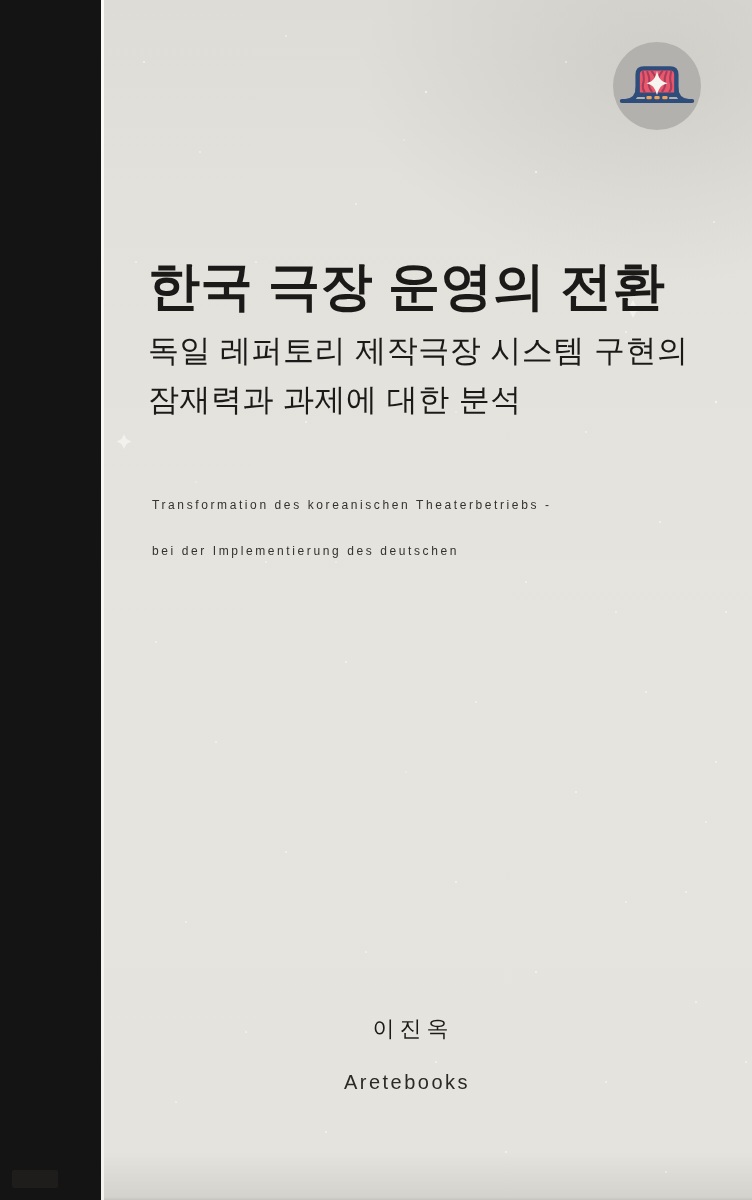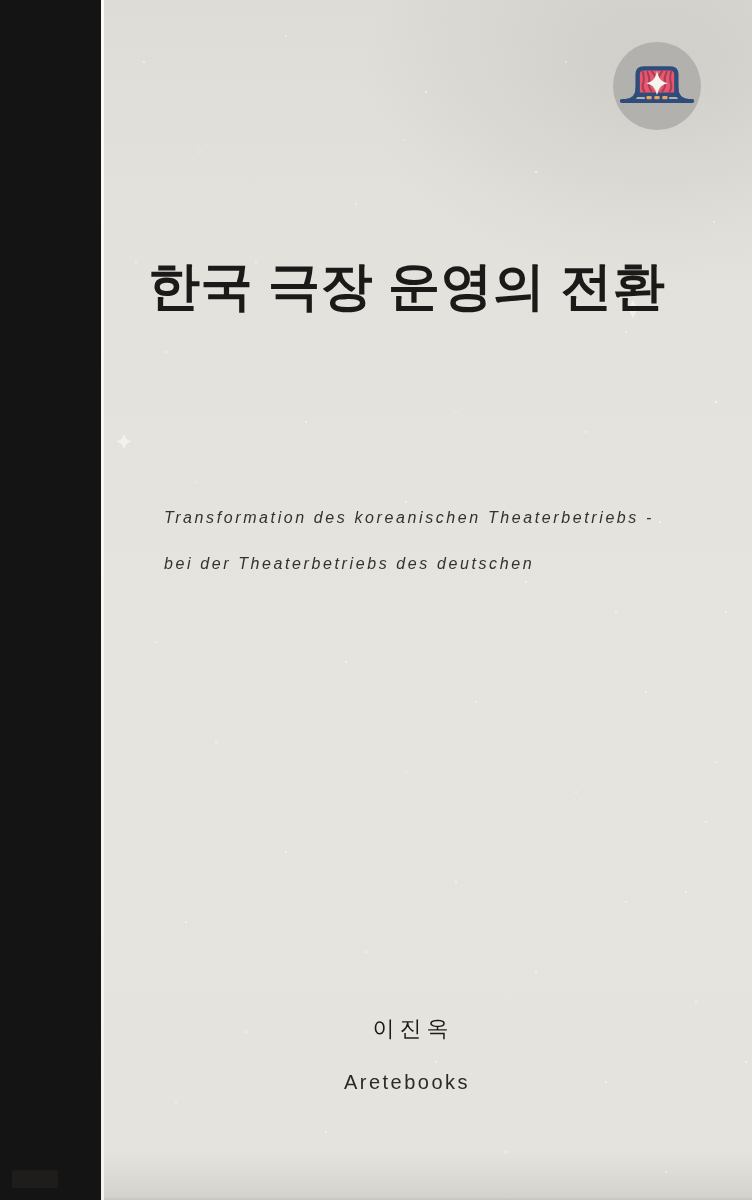--- a/index.html
+++ b/index.html
@@ -80,28 +80,27 @@
     font-size: 31px;
     font-weight: 500;
     line-height: 49px;
     letter-spacing: 0.5px;
     color: var(--ink, #1b1a18);
     white-space: nowrap;
   }
   .translated {
     position: absolute;
     left: 44px; top: 490px;
-    margin: 16px;
-    font-size: 16px;
+    margin: 4px;
+    font-size: 12px;
     font-weight: 400;
     line-height: 23px;
     letter-spacing: 2.6px;
     color: var(--muted_ink, #33322e);
     white-space: nowrap;
-    font-style: italic;
   }
   .author {
     position: absolute;
     left: 0; top: 1014px;
     width: 603px;
     text-align: center;
     font-size: 22px;
     font-weight: 500;
     letter-spacing: 5px;
     padding-left: 15px;
@@ -219,21 +218,22 @@
         <g stroke="#2e4d7b" stroke-width="1.8" fill="#eca35f">
           <rect x="37" y="60.5" width="8" height="5.5" rx="2.5"></rect>
           <rect x="46" y="60.5" width="8" height="5.5" rx="2.5"></rect>
           <rect x="55" y="60.5" width="8" height="5.5" rx="2.5"></rect>
         </g>
       </svg>
     </div>
 
     <h1 class="title">한국 극장 운영의 전환</h1>
 
-
-    <p class="translated"><span>Transformation des koreanischen Theaterbetriebs -</span><br><br><span>bei der Theaterbetriebs des deutschen</span><br></p>
+    <h2 class="subtitle"><span>독일 레퍼토리 제작극장 시스템 구현의</span><br><span>잠재력과 과제에 대한 분석</span></h2>
+
+    <p class="translated"><span>Transformation des koreanischen Theaterbetriebs -</span><br><br><span>bei der Implementierung des deutschen</span><br></p>
 
     <div class="author">이진옥</div>
     <div class="publisher">Aretebooks</div>
 
     <div class="bottom-edge"></div>
   </div>
 </div>
 
 </body></html>

